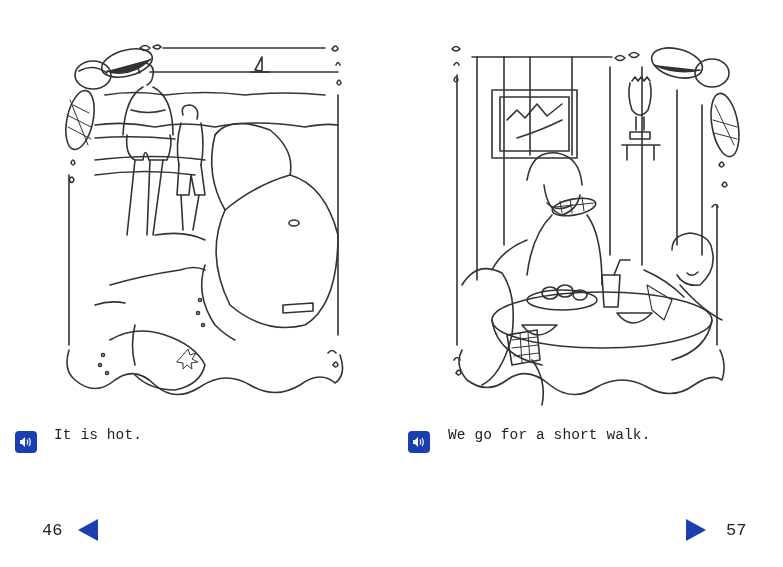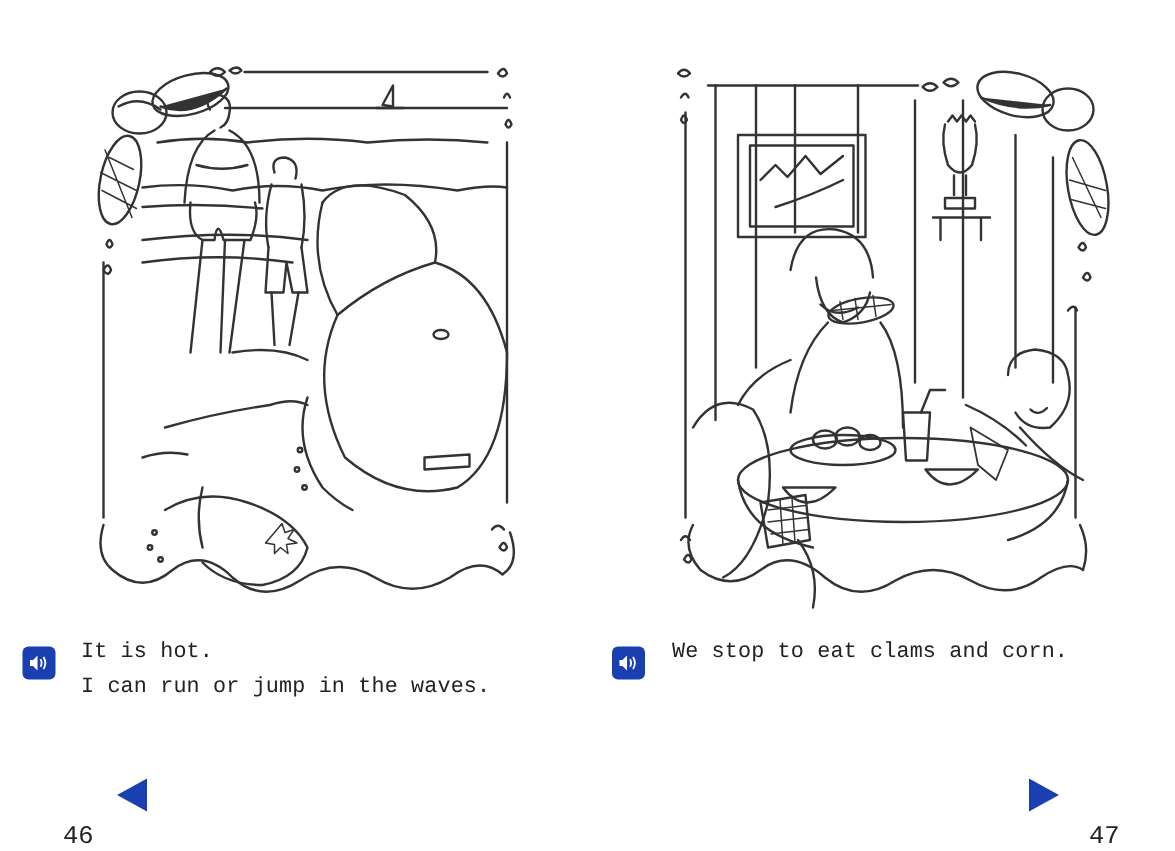--- a/index.html
+++ b/index.html
@@ -13,21 +13,21 @@
   .left .illus { left:55px; top:35px; width:295px; height:375px; }
   .right .illus { left:40px; top:35px; width:320px; height:375px; }
   .audio-btn { position:absolute; width:22px; height:22px; background:#1a3fb0; border-radius:4px;
                display:flex; align-items:center; justify-content:center; cursor:pointer; }
   .left .audio-btn { left:15px; top:431px; }
   .right .audio-btn { left:16px; top:431px; }
   .text-block { position:absolute; font-size:14.5px; line-height:23px; color:#222; font-weight:300; }
   .left .text-block { left:54px; top:424px; }
   .right .text-block { left:448px; left:56px; top:424px; }
   .text-line { display:block; white-space:nowrap; letter-spacing:0.1px; }
-  .page-num { position:absolute; top:521px; font-size:17px; color:#222;margin-top:28px; }
+  .page-num { position:absolute; top:521px; font-size:17px; color:#222; }
   .left .page-num { left:42px; }
   .right .page-num { left:334px; }
   .nav-arrow { position:absolute; top:519px; width:0; height:0; cursor:pointer; }
   .nav-prev { left:78px; border-top:11px solid transparent; border-bottom:11px solid transparent; border-right:20px solid #1a3fb0; }
   .nav-next { left:294px; border-top:11px solid transparent; border-bottom:11px solid transparent; border-left:20px solid #1a3fb0; }
 </style>
 </head>
 <body>
 
 <div class="page left">
@@ -109,21 +109,20 @@
   <div class="audio-btn">
     <svg width="14" height="12" viewBox="0 0 14 12">
       <path d="M1 4 H3 L6 1 V11 L3 8 H1 Z" fill="#fff"></path>
       <path d="M8 3.5 Q9.5 6 8 8.5" stroke="#fff" stroke-width="1.2" fill="none"></path>
       <path d="M10 2 Q12.5 6 10 10" stroke="#fff" stroke-width="1.2" fill="none"></path>
     </svg>
   </div>
 
   <div class="text-block">
     <span class="text-line">It is hot.</span>
-    <span class="text-line">I can run or jump in the waves.</span>
   </div>
 
   <span class="page-num">46</span>
   <div class="nav-arrow nav-prev">
   </div>
 </div>
 
 <div class="page right">
   <div class="illus">
     <svg width="320" height="375" viewBox="0 0 320 375" fill="none" stroke="#333" stroke-width="1.6" stroke-linecap="round" stroke-linejoin="round">
@@ -212,19 +211,19 @@
 
   <div class="audio-btn">
     <svg width="14" height="12" viewBox="0 0 14 12">
       <path d="M1 4 H3 L6 1 V11 L3 8 H1 Z" fill="#fff"></path>
       <path d="M8 3.5 Q9.5 6 8 8.5" stroke="#fff" stroke-width="1.2" fill="none"></path>
       <path d="M10 2 Q12.5 6 10 10" stroke="#fff" stroke-width="1.2" fill="none"></path>
     </svg>
   </div>
 
   <div class="text-block">
-    <span class="text-line">We stop to eat clams and corn.</span>
+    <span class="text-line">We go for a short walk.</span>
   </div>
 
   <div class="nav-arrow nav-next">
   </div>
-  <span class="page-num">47</span>
+  <span class="page-num">57</span>
 </div>
 
 </body></html>

